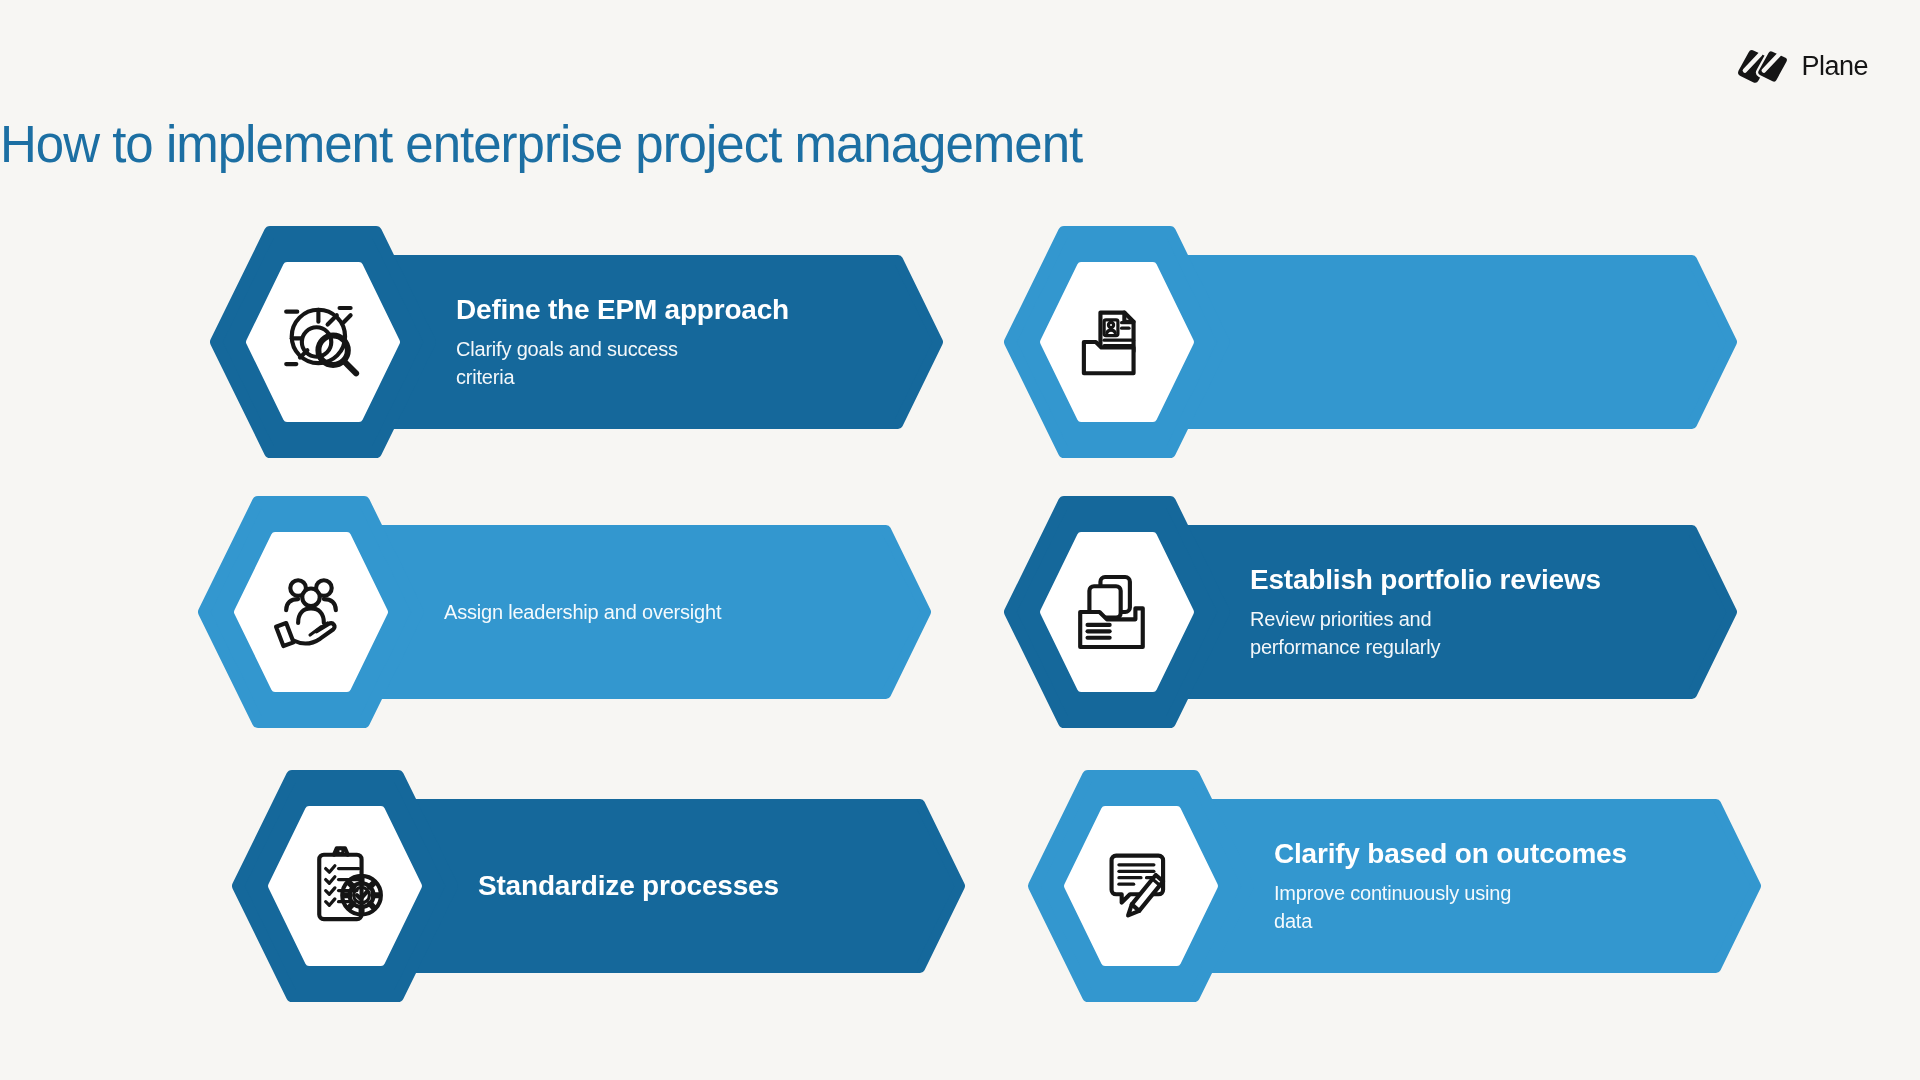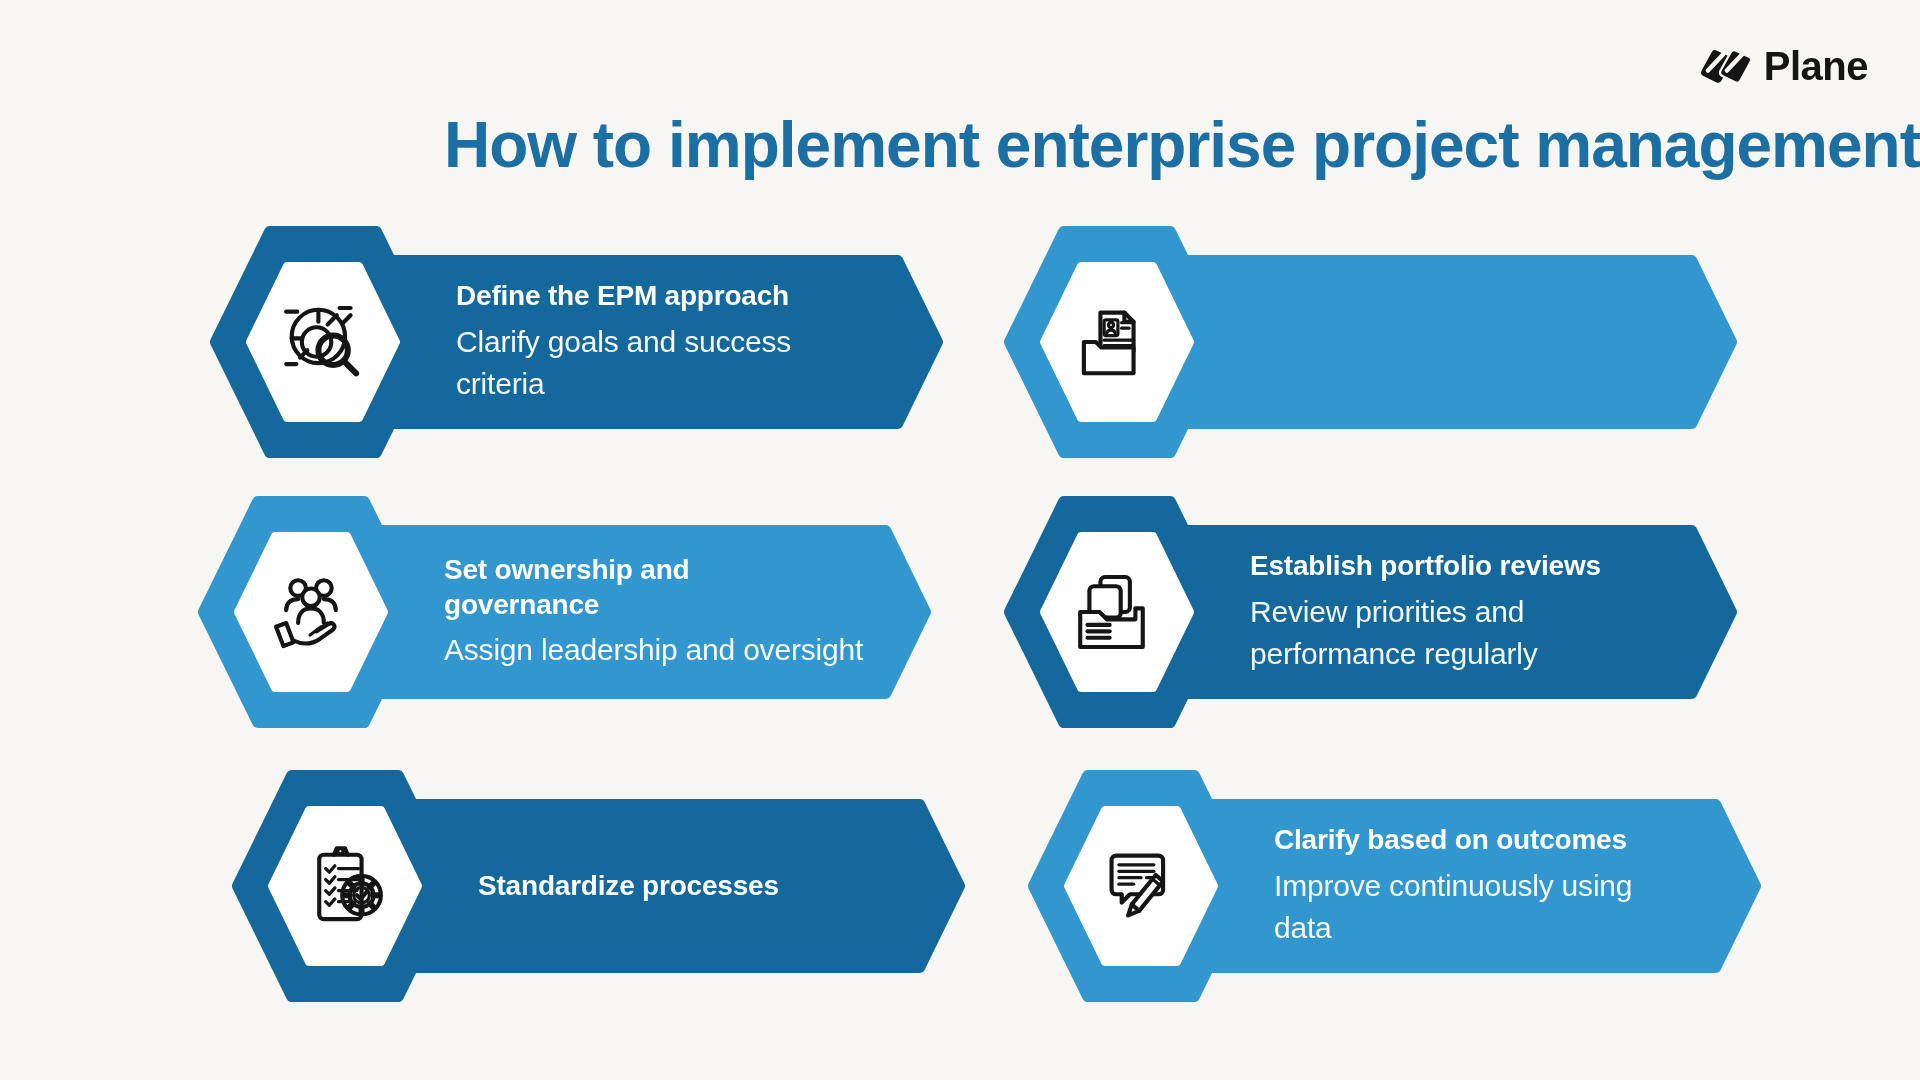--- a/index.html
+++ b/index.html
@@ -8,48 +8,48 @@
     background:#F7F6F3;
     font-family:"Liberation Sans", sans-serif;
     -webkit-font-smoothing:antialiased;
   }
   :root{
     --dark:#15689B; --light:#3397CF; --title:#1C6FA3; --ink:#151515; --hexfill:#FFFFFF;
   }
   
   .main-title{
     position:absolute;left:0;top:116px;width:100%;
-    text-align:right;font-size:64px;font-weight:700;letter-spacing:-1px;
+    text-align:left;font-size:51px;font-weight:400;letter-spacing:-1px;
     color:var(--title);line-height:58px;
   }
   .logo{
     position:absolute;top:42px;right:52px;display:flex;align-items:center;gap:10px;
   }
-  .logo-text{font-size:40px;font-weight:700;letter-spacing:-0.5px;color:var(--ink);line-height:1}
+  .logo-text{font-size:27px;font-weight:400;letter-spacing:-0.5px;color:var(--ink);line-height:1}
   
   .card{position:absolute;width:740px;height:240px}
   .card svg.shape{position:absolute;left:0;top:0;width:740px;height:240px;overflow:visible}
   .card.dark{--c:var(--dark)}
   .card.light{--c:var(--light)}
   .banner-poly{fill:var(--c);stroke:var(--c);stroke-width:10;stroke-linejoin:round}
   .hex-outer{fill:var(--c);stroke:var(--c);stroke-width:12;stroke-linejoin:round}
   .hex-inner{fill:var(--hexfill);stroke:var(--hexfill);stroke-width:8;stroke-linejoin:round}
   .hex-icon{position:absolute;left:69px;top:74px;width:92px;height:92px}
   .hex-icon path,.hex-icon circle,.hex-icon rect,.hex-icon polyline{
     fill:none;stroke:var(--ink);stroke-width:4.5;stroke-linecap:round;stroke-linejoin:round;
   }
   .hex-icon .fillw{fill:#fff}
   .hex-icon .thick{stroke-width:6.5}
   .hex-icon .thin{stroke-width:3.5}
   .txt{
     position:absolute;left:248px;top:38px;width:440px;height:164px;
     display:flex;flex-direction:column;justify-content:center;gap:7px;color:#fff;
   }
   .card-title{font-size:28px;font-weight:700;line-height:1.26;letter-spacing:-0.2px;white-space:pre}
-  .card-sub{font-size:30px;font-weight:400;line-height:1.42;letter-spacing:-0.2px;white-space:pre;color:rgba(255,255,255,0.95)}
+  .card-sub{font-size:20px;font-weight:400;line-height:1.42;letter-spacing:-0.2px;white-space:pre;color:rgba(255,255,255,0.95)}
 </style>
 </head>
 <body style="background: rgb(247, 246, 243);">
 
 <div class="main-title">How to implement enterprise project management</div>
 
 <div class="logo">
   <svg width="56" height="48" viewBox="0 0 62 48" aria-hidden="true">
     <path d="M15 9 Q17 5 21 7 L36 14 Q39 16 37 20 L26 40 Q24 44 20 42 L6 35 Q2 33 4 29 Z" fill="#151515"></path>
     <path d="M11 29 L28 11" stroke="#F7F6F3" stroke-width="5" stroke-linecap="round" fill="none"></path>
@@ -120,22 +120,20 @@
     <path d="M23 48 c0 -8 5 -12 13 -12"></path>
     <path d="M77 48 c0 -8 -5 -12 -13 -12"></path>
     <circle cx="50" cy="34" r="9.5" class="fillw"></circle>
     <path d="M36 62 c0 -11 6 -16 14 -16 s14 5 14 16"></path>
     <path d="M12 66 l11 -4 8 21 -11 4 z"></path>
     <path d="M31 81 c10 5 20 4 29 -2 l14 -10 c4 -3 0 -9 -5 -6 l-13 8"></path>
     <path d="M56 71 l12 -9" class="thin"></path>
     <path d="M49 75 l12 -9" class="thin"></path>
   </svg>
   <div class="txt">
-    <div class="card-title">Set ownership and
-governance</div>
     <div class="card-sub">Assign leadership and oversight</div>
   </div>
 </div>
 
 <div class="card dark" style="left:1002px;top:492px">
   <svg class="shape" viewBox="0 0 740 240">
     <polygon class="banner-poly" points="150,38 690,38 730,120 690,202 150,202"></polygon>
     <polygon class="hex-outer" points="8,120 62,10 168,10 222,120 168,230 62,230"></polygon>
     <polygon class="hex-inner" points="42,120 79,44 151,44 188,120 151,196 79,196"></polygon>
   </svg>

